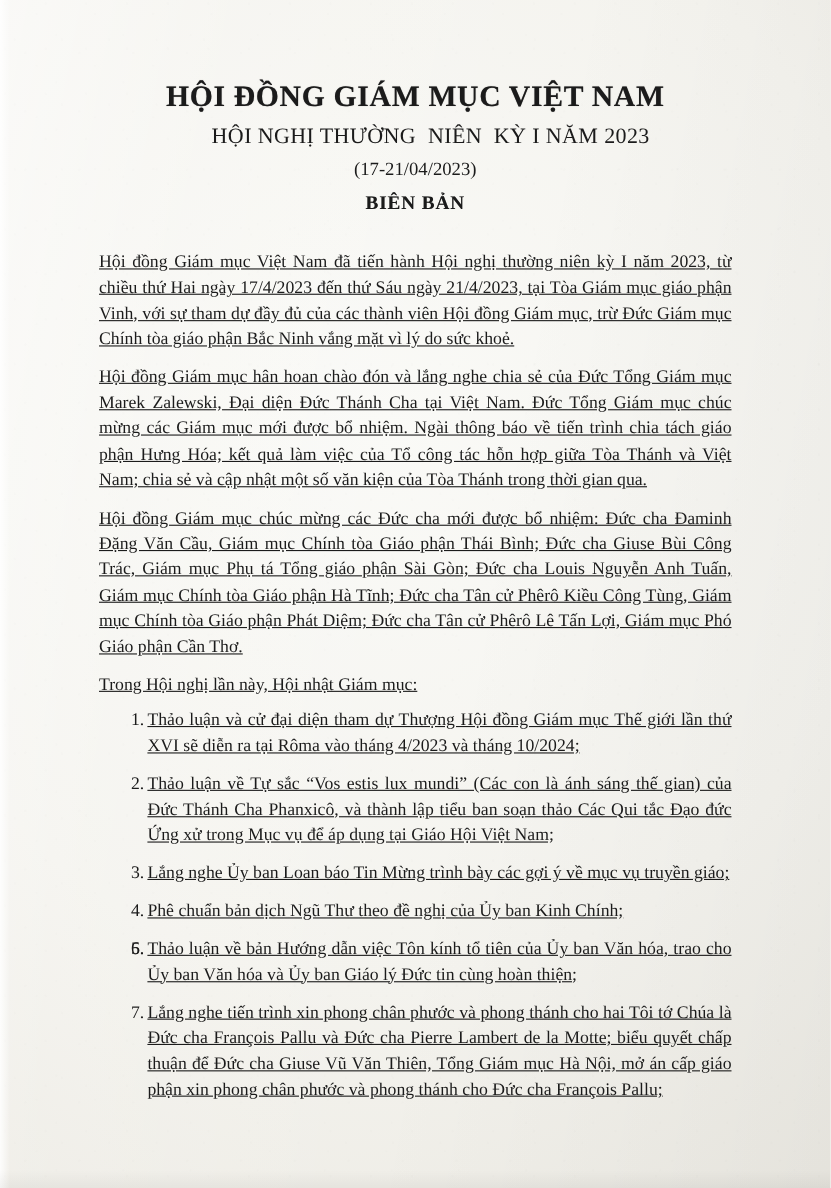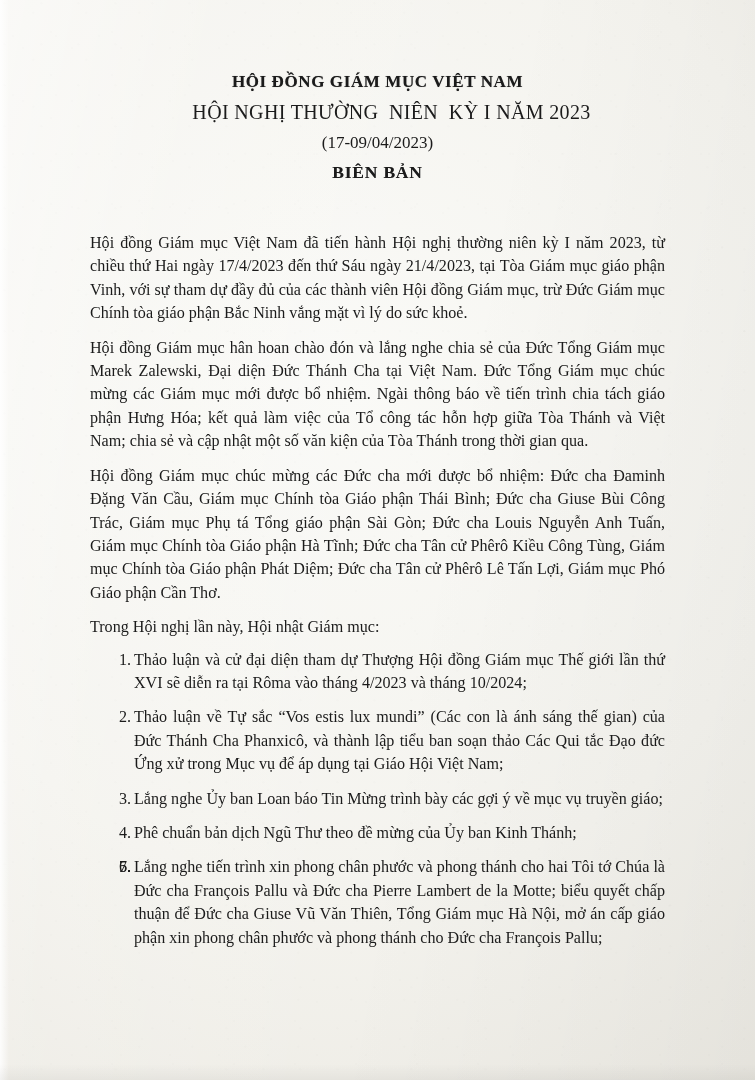--- a/index.html
+++ b/index.html
@@ -54,21 +54,21 @@
     inset: 0;
     padding: 0;
   }
 
   
   .doc-header {
     text-align: center;
     padding-top: 72px;
   }
   .title-main {
-    font-size: 17px;
+    font-size: 27px;
     font-weight: bold;
     letter-spacing: 0.6px;
     line-height: 1.18;
     margin: 0 0 9px 0;
     text-shadow: 0 0 .7px rgba(0,0,0,.5);
   }
   .title-sub {
     font-size: 20px;
     font-weight: normal;
     letter-spacing: 0.35px;
@@ -88,23 +88,24 @@
     font-weight: bold;
     letter-spacing: 0.8px;
     line-height: 1.2;
     margin: 0;
     text-shadow: 0 0 .6px rgba(0,0,0,.45);
     text-align: center;
   }
 
   
   .body-wrap {
-    margin: 16px auto;
+    margin: 0 auto;
     padding-top: 32px;
     width: 575px;
+    text-decoration: underline;
   }
   p.para {
     font-size: 16.1px;
     line-height: 1.455;
     text-align: justify;
     text-justify: inter-word;
     margin: 0 0 11px 0;
     text-indent: 0;
     hyphens: none;
   }
@@ -139,21 +140,21 @@
 <div class="paper"></div>
 <div class="grain"></div>
 <div class="edge-left"></div>
 <div class="edge-bottom"></div>
 
 <div class="page">
 
   <div class="doc-header">
     <h1 class="title-main">HỘI ĐỒNG GIÁM MỤC VIỆT NAM</h1>
     <h2 class="title-sub">HỘI NGHỊ THƯỜNG  NIÊN  KỲ I NĂM 2023</h2>
-    <div class="title-date">(17-09/04/2023)</div>
+    <div class="title-date">(17-21/04/2023)</div>
     <div class="title-kind">BIÊN BẢN</div>
   </div>
 
   <div class="body-wrap">
 
     <p class="para">Hội đồng Giám mục Việt Nam đã tiến hành Hội nghị thường niên kỳ I năm 2023, từ chiều thứ Hai ngày 17/4/2023 đến thứ Sáu ngày 21/4/2023, tại Tòa Giám mục giáo phận Vinh, với sự tham dự đầy đủ của các thành viên Hội đồng Giám mục, trừ Đức Giám mục Chính tòa giáo phận Bắc Ninh vắng mặt vì lý do sức khoẻ.</p>
     <p class="para">Hội đồng Giám mục hân hoan chào đón và lắng nghe chia sẻ của Đức Tổng Giám mục Marek Zalewski, Đại diện Đức Thánh Cha tại Việt Nam. Đức Tổng Giám mục chúc mừng các Giám mục mới được bổ nhiệm. Ngài thông báo về tiến trình chia tách giáo phận Hưng Hóa; kết quả làm việc của Tổ công tác hỗn hợp giữa Tòa Thánh và Việt Nam; chia sẻ và cập nhật một số văn kiện của Tòa Thánh trong thời gian qua.</p>
     <p class="para">Hội đồng Giám mục chúc mừng các Đức cha mới được bổ nhiệm: Đức cha Đaminh Đặng Văn Cầu, Giám mục Chính tòa Giáo phận Thái Bình; Đức cha Giuse Bùi Công Trác, Giám mục Phụ tá Tổng giáo phận Sài Gòn; Đức cha Louis Nguyễn Anh Tuấn, Giám mục Chính tòa Giáo phận Hà Tĩnh; Đức cha Tân cử Phêrô Kiều Công Tùng, Giám mục Chính tòa Giáo phận Phát Diệm; Đức cha Tân cử Phêrô Lê Tấn Lợi, Giám mục Phó Giáo phận Cần Thơ.</p>
 
     <p class="para lead-in">Trong Hội nghị lần này, Hội nhật Giám mục:</p>
@@ -162,27 +163,27 @@
       <li>
         <span class="num">1.</span><span>Thảo luận và cử đại diện tham dự Thượng Hội đồng Giám mục Thế giới lần thứ XVI sẽ diễn ra tại Rôma vào tháng 4/2023 và tháng 10/2024;</span>
       </li>
       <li>
         <span class="num">2.</span><span>Thảo luận về Tự sắc “Vos estis lux mundi” (Các con là ánh sáng thế gian) của Đức Thánh Cha Phanxicô, và thành lập tiểu ban soạn thảo Các Qui tắc Đạo đức Ứng xử trong Mục vụ để áp dụng tại Giáo Hội Việt Nam;</span>
       </li>
       <li>
         <span class="num">3.</span><span>Lắng nghe Ủy ban Loan báo Tin Mừng trình bày các gợi ý về mục vụ truyền giáo;</span>
       </li>
       <li>
-        <span class="num">4.</span><span>Phê chuẩn bản dịch Ngũ Thư theo đề mừng của Ủy ban Kinh Thánh;</span>
+        <span class="num">4.</span><span>Phê chuẩn bản dịch Ngũ Thư theo đề nghị của Ủy ban Kinh Chính;</span>
       </li>
       <li>
         <span class="num">5.</span>
       </li>
       <li>
-        <span class="num">6.</span>
+        <span class="num">6.</span><span>Thảo luận về bản Hướng dẫn việc Tôn kính tổ tiên của Ủy ban Văn hóa, trao cho Ủy ban Văn hóa và Ủy ban Giáo lý Đức tin cùng hoàn thiện;</span>
       </li>
       <li>
         <span class="num">7.</span><span>Lắng nghe tiến trình xin phong chân phước và phong thánh cho hai Tôi tớ Chúa là Đức cha François Pallu và Đức cha Pierre Lambert de la Motte; biểu quyết chấp thuận để Đức cha Giuse Vũ Văn Thiên, Tổng Giám mục Hà Nội, mở án cấp giáo phận xin phong chân phước và phong thánh cho Đức cha François Pallu;</span>
       </li>
     </ol>
 
   </div>
 </div>
 
 </body></html>

